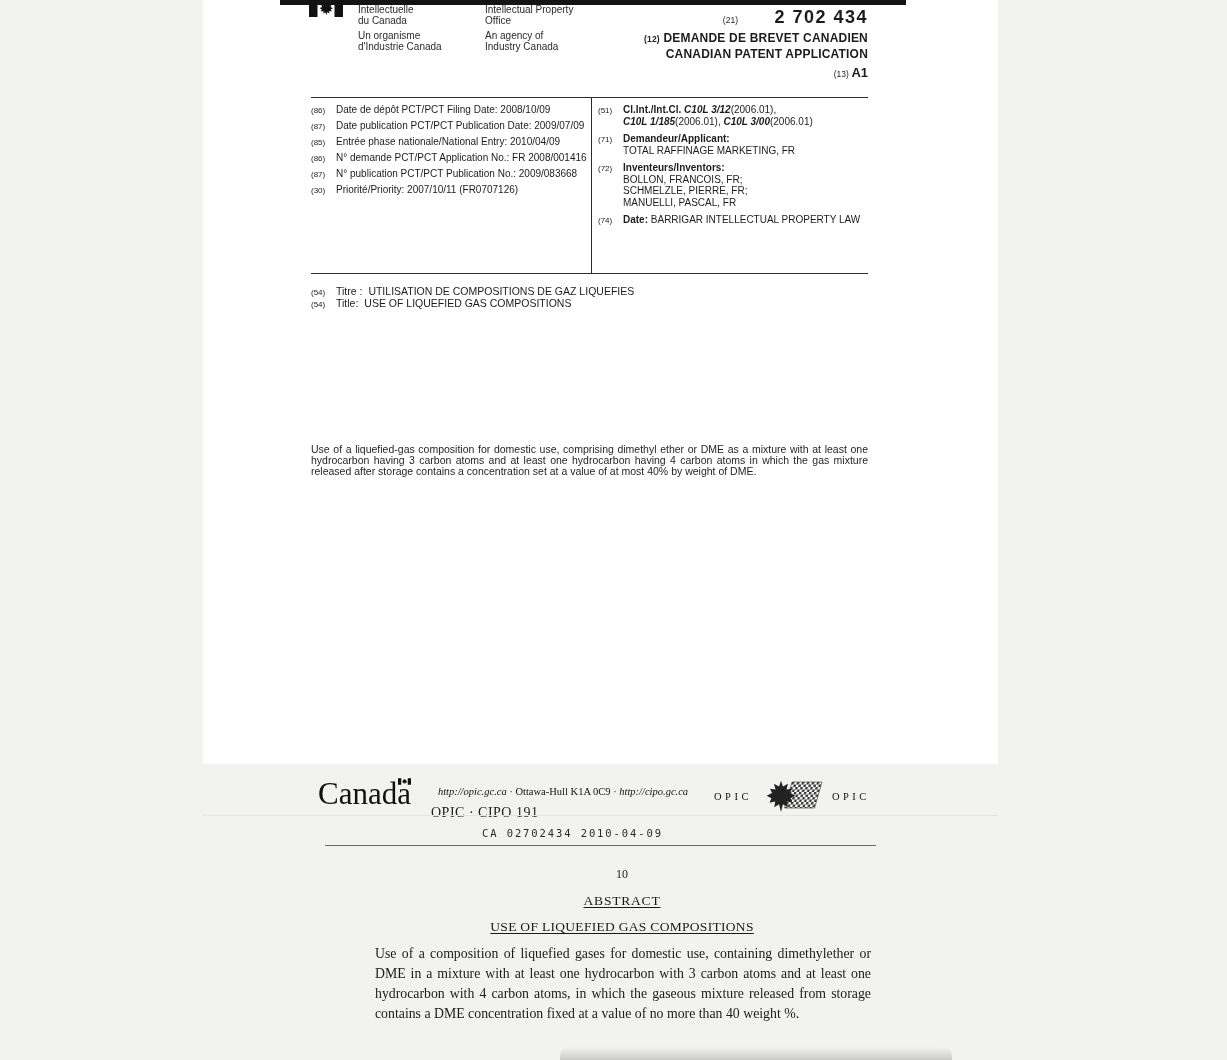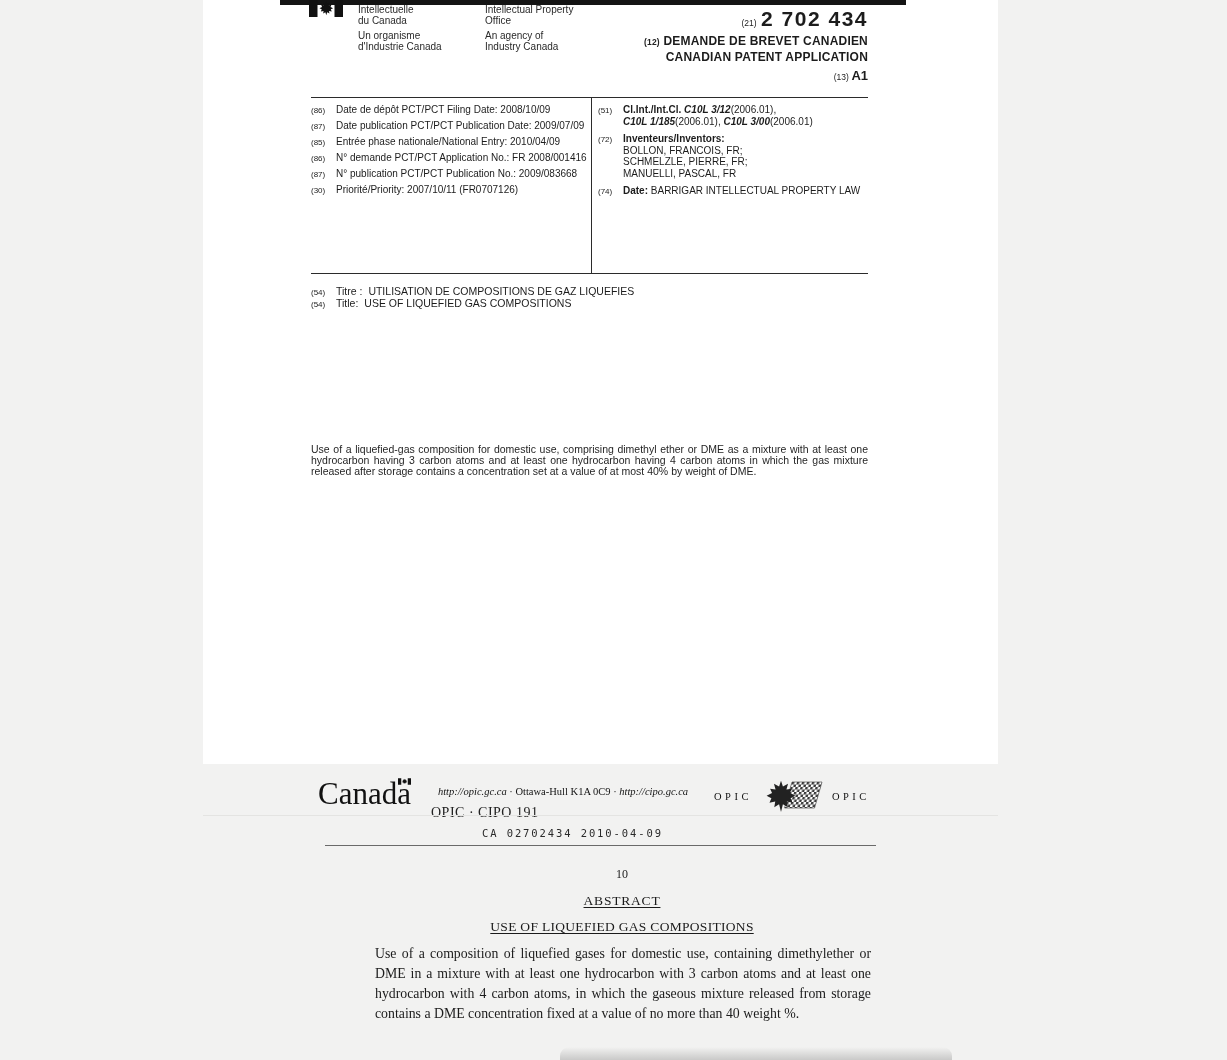--- a/index.html
+++ b/index.html
@@ -22,21 +22,21 @@
   .topbar { position:absolute; left:77px; top:0; width:626px; height:5px; background:#141414; }
   .flag-icon { position:absolute; left:104px; top:0; width:38px; height:17px; }
   .org-col { position:absolute; top:5px; font-size:10px; line-height:10.5px; color:#2a2a2a; }
   .org-col.fr { left:155px; }
   .org-col.en { left:282px; }
   .org-gap { height:5px; }
 
   .pubblock { position:absolute; top:7px; right:130px; text-align:right; }
   .code { font-size:8.5px; color:#222; }
   .pub-num { margin-bottom:3px; }
-  .pub-num .bignum { font-size:21px; font-weight:bold; letter-spacing:1.5px; }
+  .pub-num .bignum { font-size:18px; font-weight:bold; letter-spacing:1.5px;margin-left:32px; }
   .pub-type { font-size:12px; font-weight:bold; line-height:14.5px; letter-spacing:0.2px; }
   .pub-kind { margin-top:4px; font-size:9px; }
   .pub-kind .kind { font-size:13px; font-weight:bold; }
 
   
   .bib-box { position:absolute; left:108px; top:97px; width:557px; height:177px;
              border-top:1px solid #2b2b2b; border-bottom:1px solid #2b2b2b; }
   .bib-divider { position:absolute; left:388px; top:97px; width:1px; height:177px; background:#2b2b2b; }
 
   .bib-left { position:absolute; left:108px; top:104px; width:278px; }
@@ -171,20 +171,25 @@
       </div>
     </div>
 
     <div class="bib-right">
       <div class="entry">
         <span class="code">(51)</span>
         <span class="hd">Cl.Int./Int.Cl.</span>
         <span class="cls">C10L 3/12</span><span>(2006.01),</span><br>
         <span class="cls">C10L 1/185</span><span>(2006.01),</span>
         <span class="cls">C10L 3/00</span><span>(2006.01)</span>
+      </div>
+      <div class="entry">
+        <span class="code">(71)</span>
+        <span class="hd">Demandeur/Applicant:</span><br>
+        <span>TOTAL RAFFINAGE MARKETING, FR</span>
       </div>
       <div class="entry">
         <span class="code">(72)</span>
         <span class="hd">Inventeurs/Inventors:</span><br>
         <span>BOLLON, FRANCOIS, FR;</span><br>
         <span>SCHMELZLE, PIERRE, FR;</span><br>
         <span>MANUELLI, PASCAL, FR</span>
       </div>
       <div class="entry">
         <span class="code">(74)</span>

